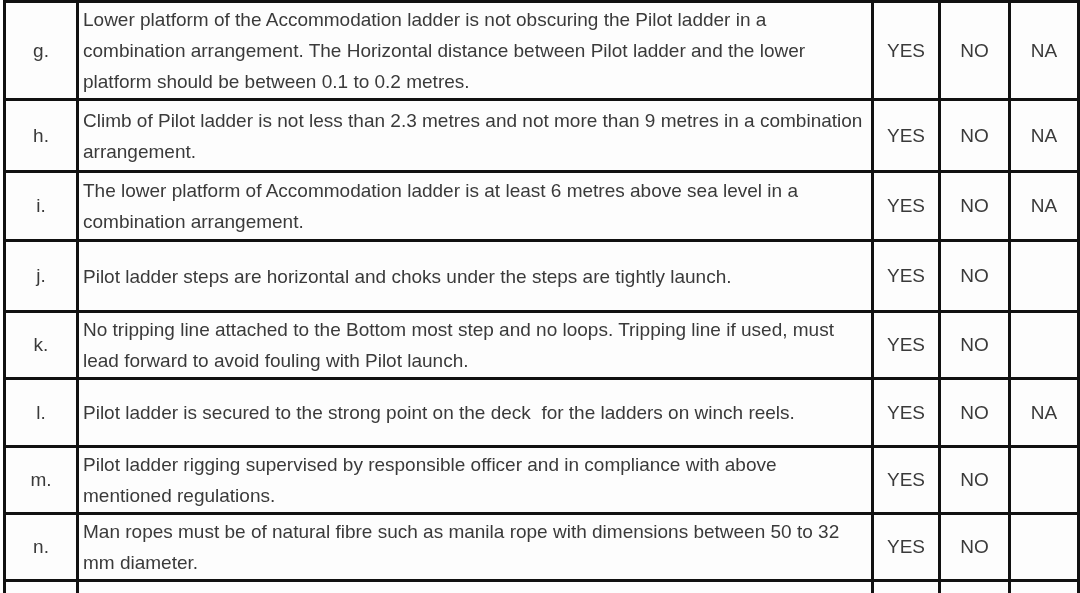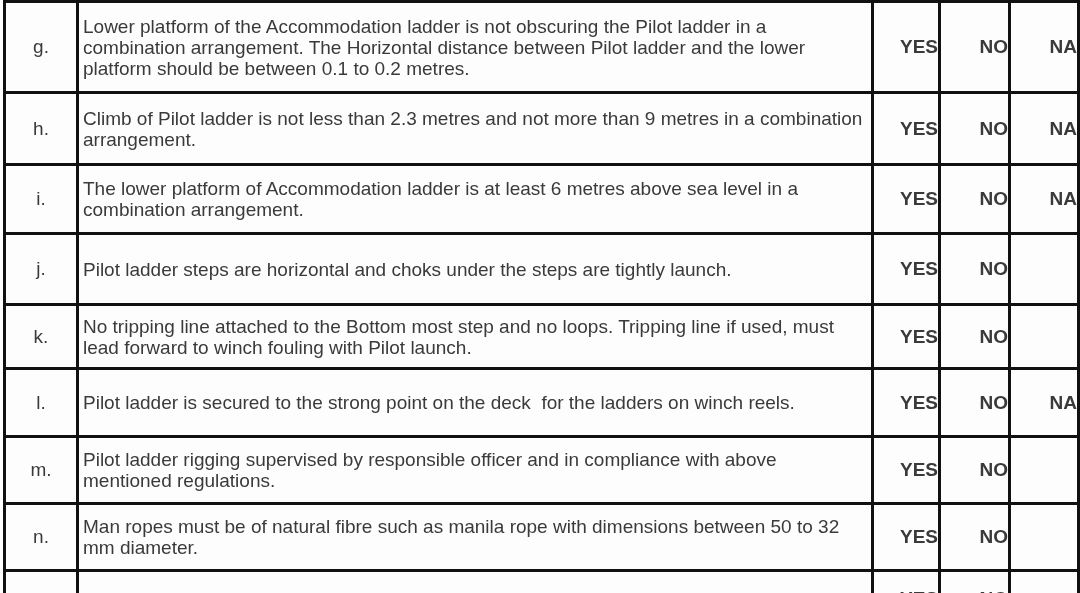--- a/index.html
+++ b/index.html
@@ -35,27 +35,26 @@
     font-size:19px;
     vertical-align:middle;
     overflow:hidden;
   }
   td.c-id{
     text-align:center;
     padding:0;
   }
   td.c-desc{
     padding:1px 4px 1px 4px;
-    line-height:21px;
+    line-height:31px;
     white-space:pre-wrap;
   }
   td.c-opt{
-    text-align:right;
+    text-align:center;
     padding:0;
-    font-weight:bold;
   }
   tr.row-g td{height:86px;}
   tr.row-h td{height:67px;}
   tr.row-i td{height:64px;}
   tr.row-j td{height:66px;}
   tr.row-k td{height:59px;}
   tr.row-l td{height:63px;}
   tr.row-m td{height:62px;}
   tr.row-n td{height:62px;}
   tr.row-o td{height:52px;border-bottom:5px solid var(--border-color);}
@@ -96,21 +95,21 @@
       </tr>
       <tr class="row-j">
         <td class="c-id">j.</td>
         <td class="c-desc">Pilot ladder steps are horizontal and choks under the steps are tightly launch.</td>
         <td class="c-opt">YES</td>
         <td class="c-opt">NO</td>
         <td class="c-opt"></td>
       </tr>
       <tr class="row-k">
         <td class="c-id">k.</td>
-        <td class="c-desc">No tripping line attached to the Bottom most step and no loops. Tripping line if used, must lead forward to winch fouling with Pilot launch.</td>
+        <td class="c-desc">No tripping line attached to the Bottom most step and no loops. Tripping line if used, must lead forward to avoid fouling with Pilot launch.</td>
         <td class="c-opt">YES</td>
         <td class="c-opt">NO</td>
         <td class="c-opt"></td>
       </tr>
       <tr class="row-l">
         <td class="c-id">l.</td>
         <td class="c-desc">Pilot ladder is secured to the strong point on the deck  for the ladders on winch reels.</td>
         <td class="c-opt">YES</td>
         <td class="c-opt">NO</td>
         <td class="c-opt">NA</td>

